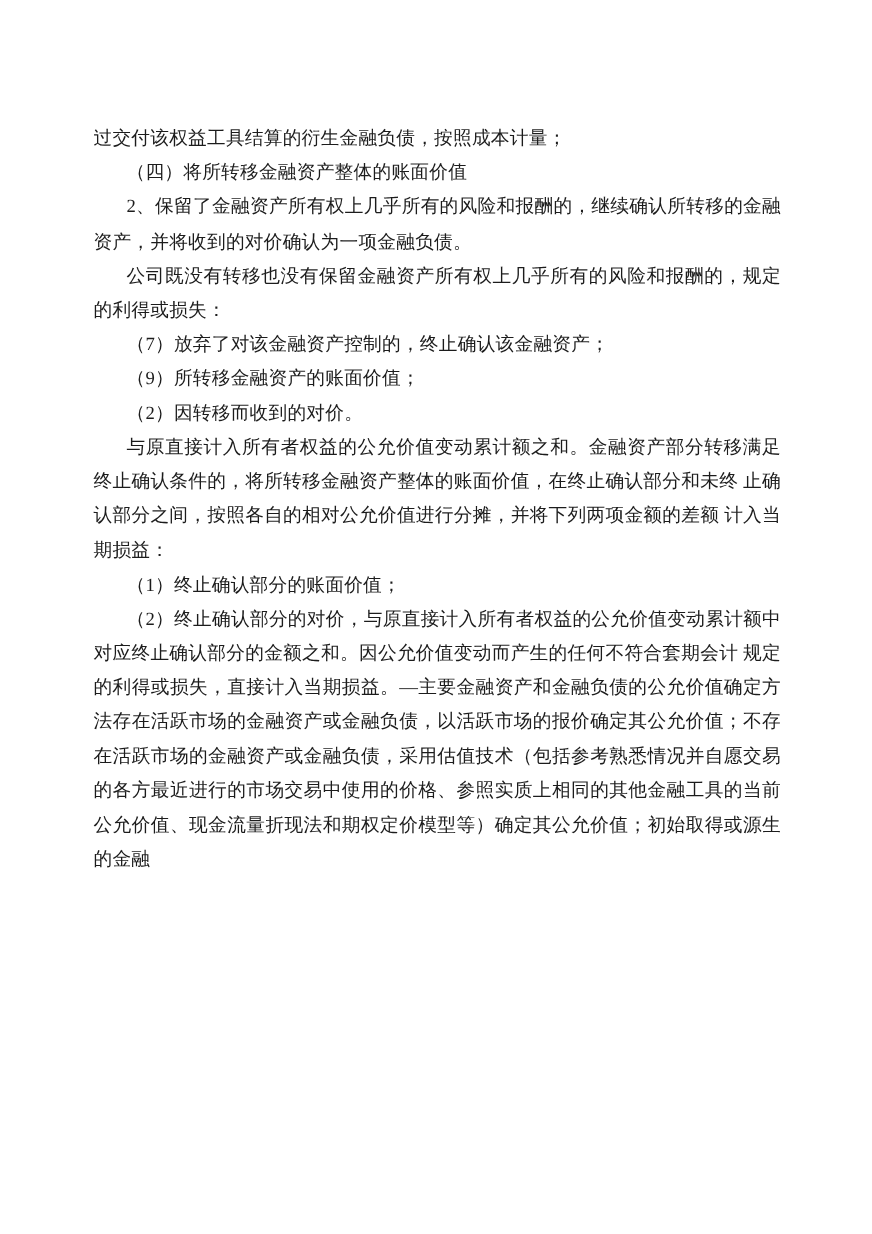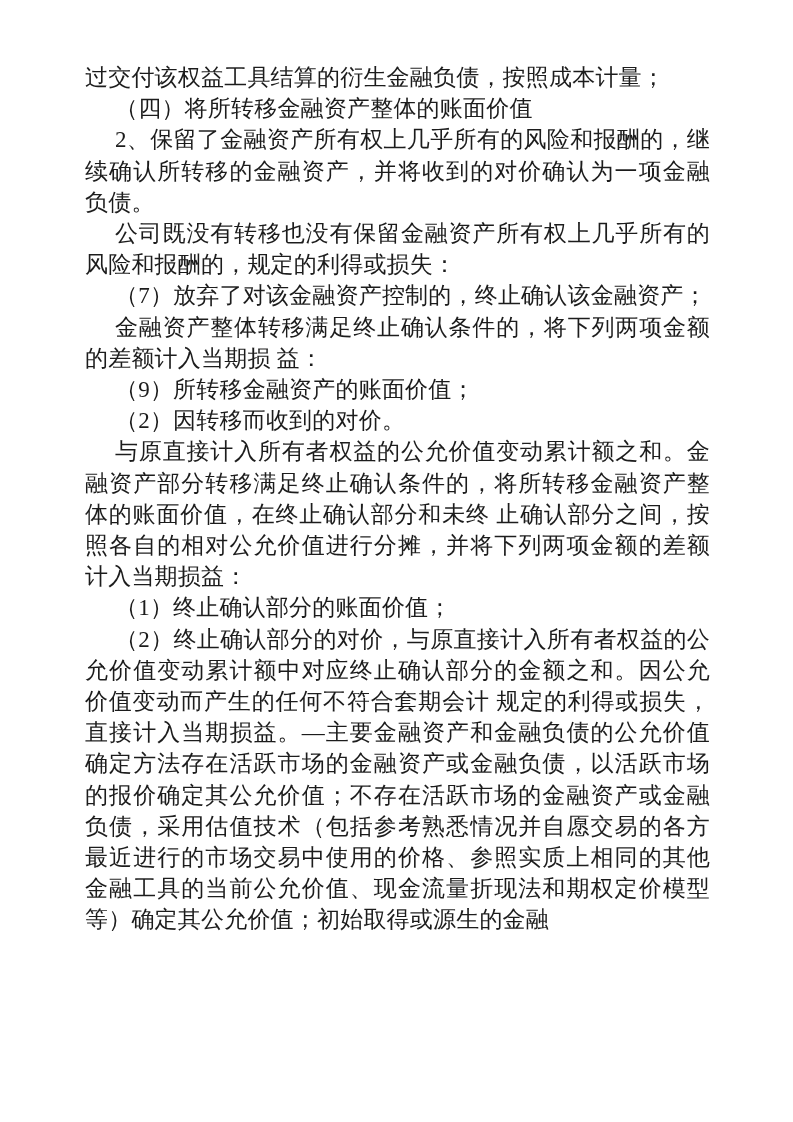--- a/index.html
+++ b/index.html
@@ -12,25 +12,26 @@
     width: 793px;
     height: 1122px;
     margin: 0 auto;
     background: #ffffff;
     box-sizing: border-box;
     padding: 62px 83px 20px 85px;
     overflow: hidden;
   }
   .doc-body {
     font-family: "Liberation Serif", "DejaVu Serif", serif;
-    font-size: 23px;
+    font-size: 17px;
     line-height: 31.2px;
     color: #1c1c1c;
     text-align: justify;
     letter-spacing: 0.2px;
+    margin-top: 48px;
   }
   .doc-body p {
     margin: 0;
     padding: 0;
     text-indent: 30px;
     word-break: break-all;
   }
   .doc-body p.continuation {
     text-indent: 0;
   }
@@ -38,20 +39,19 @@
 </head>
 <body>
 
 <div class="page">
   <div class="doc-body">
     <p class="continuation">过交付该权益工具结算的衍生金融负债，按照成本计量；</p>
     <p>（四）将所转移金融资产整体的账面价值</p>
     <p>2、保留了金融资产所有权上几乎所有的风险和报酬的，继续确认所转移的金融资产，并将收到的对价确认为一项金融负债。</p>
     <p>公司既没有转移也没有保留金融资产所有权上几乎所有的风险和报酬的，规定的利得或损失：</p>
     <p>（7）放弃了对该金融资产控制的，终止确认该金融资产；</p>
-    <p>金融资产整体转移满足终止确认条件的，将下列两项金额的差额计入当期损 益：</p>
     <p>（9）所转移金融资产的账面价值；</p>
     <p>（2）因转移而收到的对价。</p>
     <p>与原直接计入所有者权益的公允价值变动累计额之和。金融资产部分转移满足终止确认条件的，将所转移金融资产整体的账面价值，在终止确认部分和未终 止确认部分之间，按照各自的相对公允价值进行分摊，并将下列两项金额的差额 计入当期损益：</p>
     <p>（1）终止确认部分的账面价值；</p>
     <p>（2）终止确认部分的对价，与原直接计入所有者权益的公允价值变动累计额中对应终止确认部分的金额之和。因公允价值变动而产生的任何不符合套期会计 规定的利得或损失，直接计入当期损益。—主要金融资产和金融负债的公允价值确定方法存在活跃市场的金融资产或金融负债，以活跃市场的报价确定其公允价值；不存在活跃市场的金融资产或金融负债，采用估值技术（包括参考熟悉情况并自愿交易的各方最近进行的市场交易中使用的价格、参照实质上相同的其他金融工具的当前公允价值、现金流量折现法和期权定价模型等）确定其公允价值；初始取得或源生的金融</p>
   </div>
 </div>
 
 </body></html>

